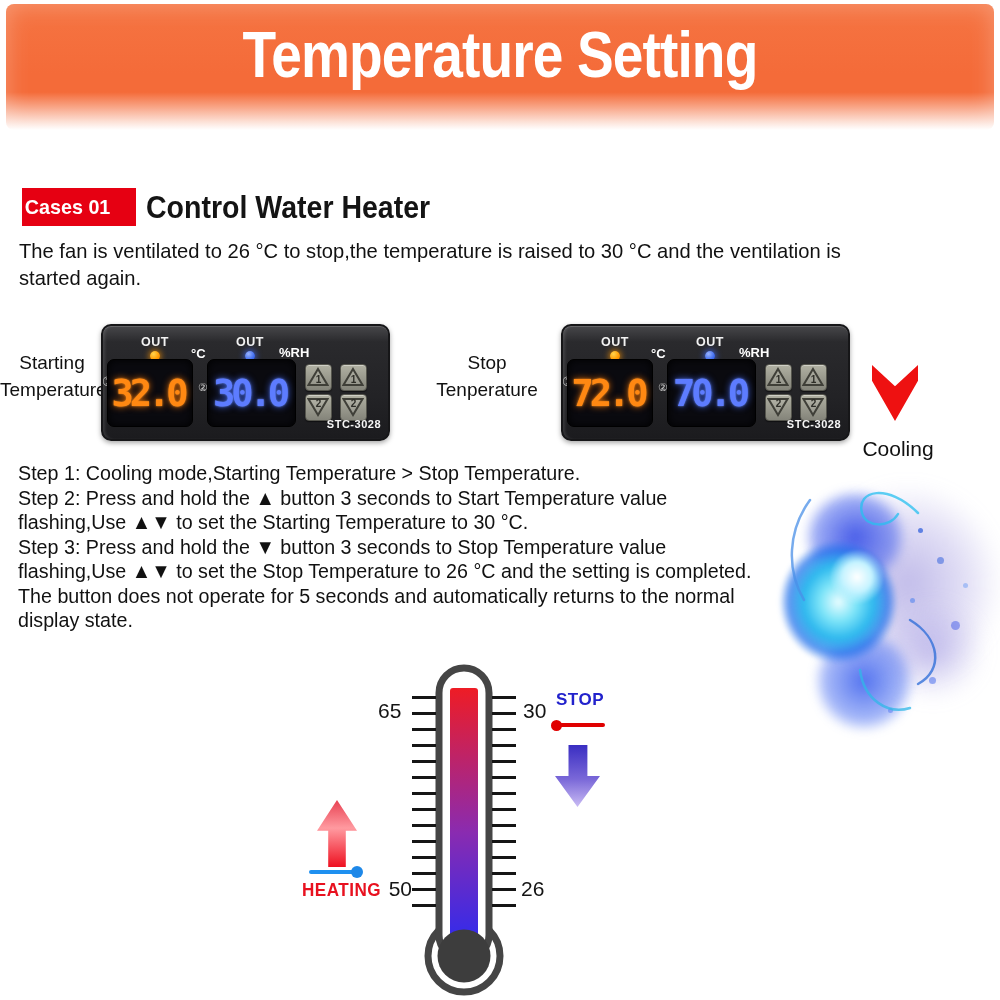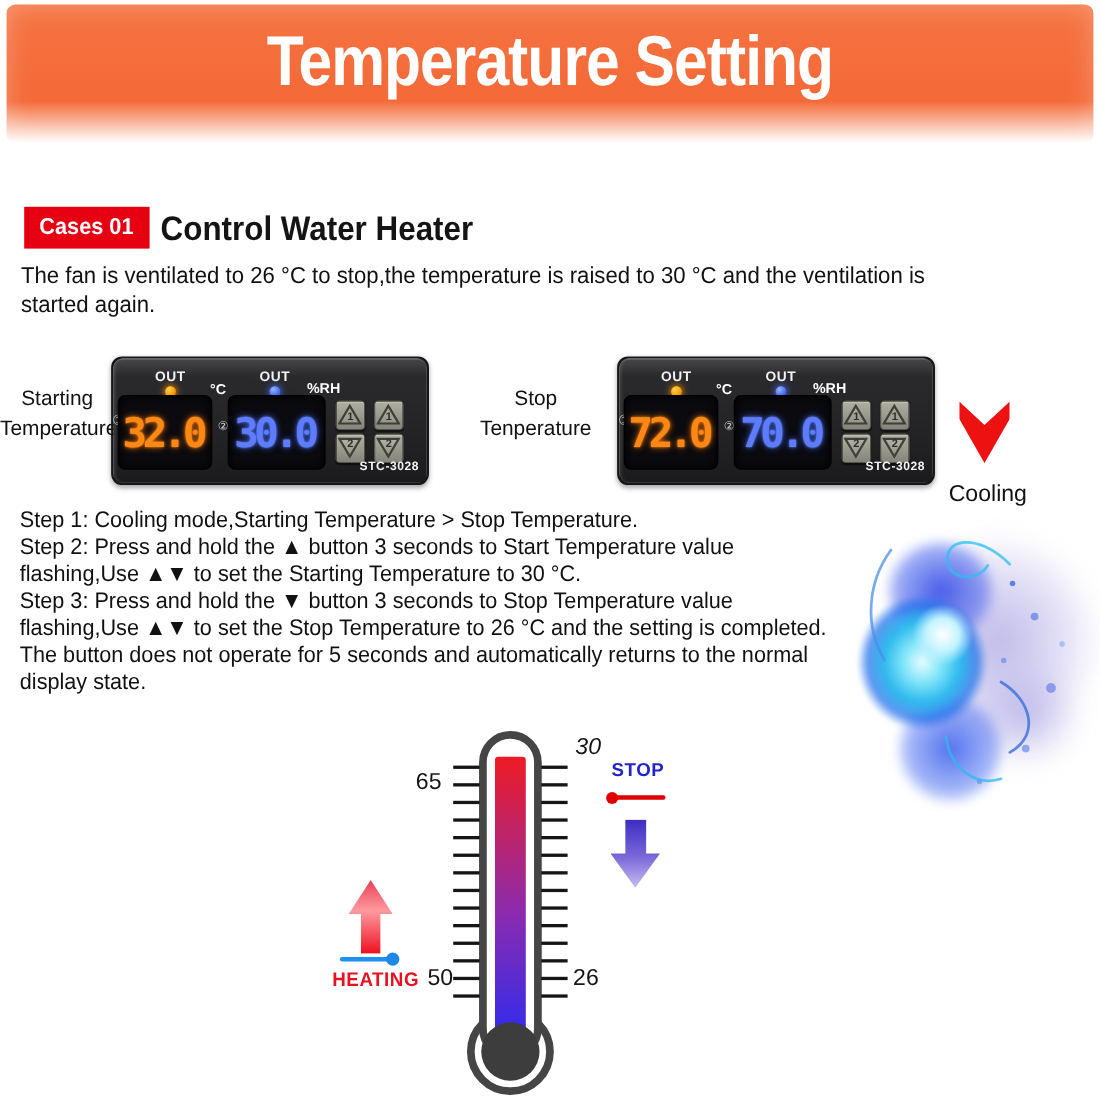--- a/index.html
+++ b/index.html
@@ -10,21 +10,21 @@
   
   .header{left:6px;top:4px;width:988px;height:126px;border-radius:8px;
     background:linear-gradient(180deg,#f57442 0%,#f46b39 55%,#f46b39 70%,rgba(244,107,57,0) 100%);
     box-shadow:inset 0 0 24px rgba(255,255,255,.28);}
   .header-title{left:0;top:14px;width:100%;text-align:center;color:#fff;
     font-size:64px;font-weight:bold;letter-spacing:-1px;
     transform:scaleX(.86);transform-origin:center;}
 
   
   .badge{left:22px;top:188px;width:114px;height:38px;background:#e60012;
-    display:flex;align-items:center;justify-content:center;}
+    display:flex;align-items:center;}
   .badge span{color:#fff;font-size:21px;font-weight:bold;transform:scaleX(.94);}
   .case-heading{left:146px;top:190px;font-size:31px;font-weight:bold;color:#141414;
     transform:scaleX(.92);transform-origin:left;}
   .case-desc{left:19px;top:237px;width:990px;font-size:21px;line-height:27px;
     white-space:pre-line;transform:scaleX(.96);transform-origin:left;}
 
   
   .device{top:324px;width:285px;height:113px;border-radius:10px;
     background:linear-gradient(180deg,#47474a 0%,#2a2a2d 14%,#232326 62%,#1b1b1e 100%);
     border:2px solid #161618;
@@ -280,21 +280,21 @@
       <div class="tick"></div>
       <div class="tick"></div>
       <div class="tick"></div>
       <div class="tick"></div>
       <div class="tick"></div>
       <div class="tick"></div>
       <div class="tick"></div>
     </div>
   <div class="abs scale-num" style="left:378px;top:699px;width:26px;text-align:left;">65</div>
   <div class="abs scale-num" style="left:375px;top:877px;width:26px;text-align:right;margin-left:11px;">50</div>
-  <div class="abs scale-num" style="left:523px;top:667px;font-style:italic;">30</div>
+  <div class="abs scale-num" style="left:523px;top:699px;">30</div>
   <div class="abs scale-num" style="left:521px;top:877px;">26</div>
 
   <div class="abs stop-label" style="color:#2222cc;">STOP</div>
   <div class="abs stop-dot"></div>
   <div class="abs stop-line"></div>
   <div class="abs arrow-down"></div>
 
   <div class="abs arrow-up"></div>
   <div class="abs heat-line"></div>
   <div class="abs heat-dot"></div>

